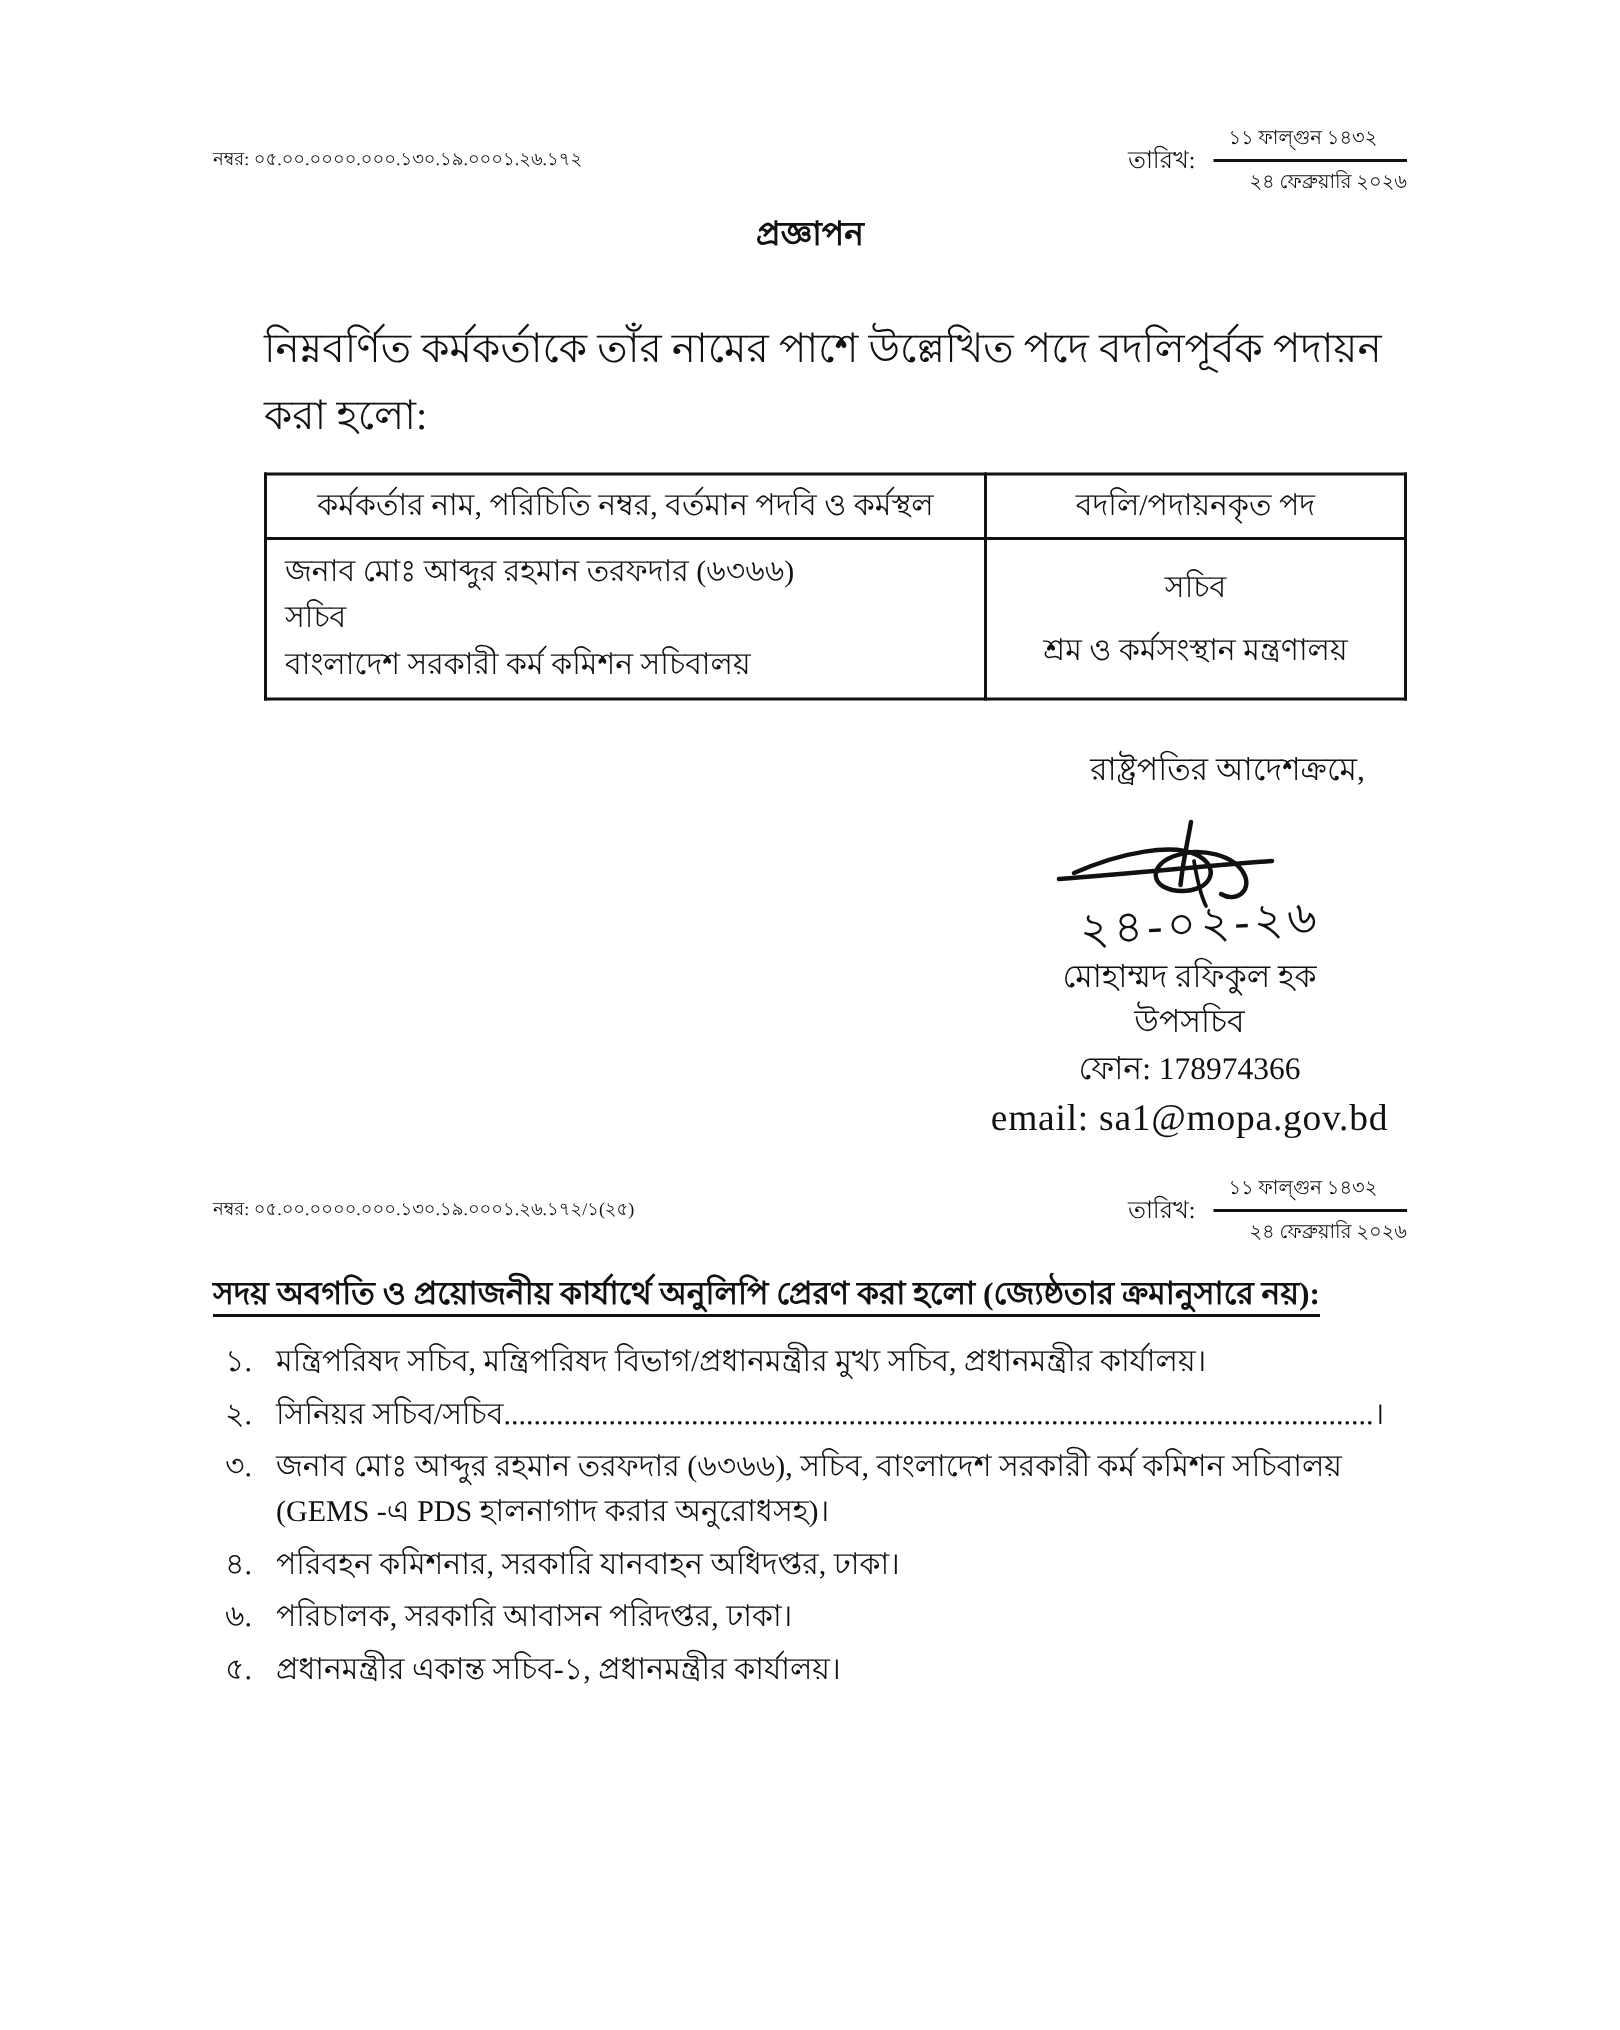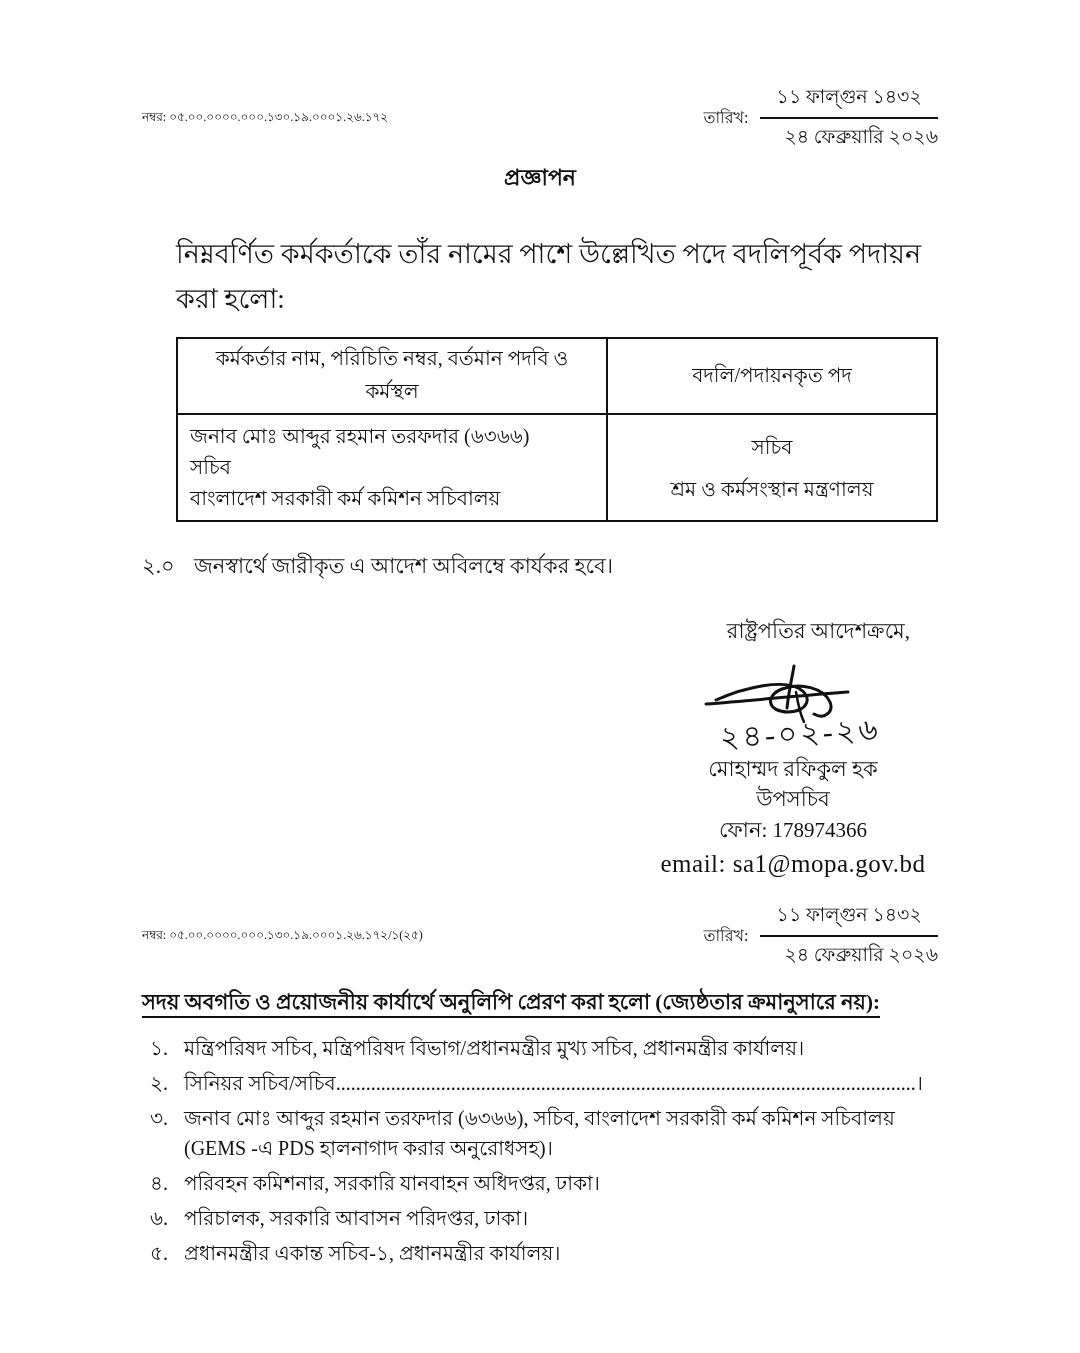--- a/index.html
+++ b/index.html
@@ -24,21 +24,21 @@
   
   .ref-row {
     display: flex;
     justify-content: space-between;
     align-items: center;
     margin-top: 30px;
   }
   .ref-number { font-size: 12px; }
   .date-group { display: flex; align-items: center; gap: 12px; }
   .date-label { font-size: 16px; }
-  .date-stack { text-align: center; font-size: 19px; }
+  .date-stack { font-size: 13px; }
   .date-top { display: block; border-bottom: 2px solid #111; padding: 0 10px 3px 10px; }
   .date-bottom { display: block; padding-top: 3px; margin-left: 24px; }
   
   .doc-title { text-align: center; font-size: 22px; font-weight: bold; margin-top: 6px; }
   
   .intro { font-size: 27px; margin-top: 36px; padding-left: 34px; }
   
   .transfer-table {
     border-collapse: collapse;
     margin-top: 14px;
@@ -47,21 +47,21 @@
     table-layout: fixed;
   }
   .transfer-table th, .transfer-table td {
     border: 2px solid #111;
     font-size: 20px;
     font-weight: normal;
     padding: 4px 10px;
     vertical-align: middle;
   }
   .transfer-table th { text-align: center; height: 36px; }
-  .transfer-table .col-left { width: 430px; }
+  .transfer-table .col-left { width: 480px; }
   .transfer-table td.cell-left { text-align: left; line-height: 31px; padding: 6px 12px; }
   .transfer-table td.cell-right { text-align: center; line-height: 42px; }
   
   .para2 { display: flex; margin-top: 28px; font-size: 21px; }
   .para2 .p-num { width: 52px; flex: 0 0 52px; }
   
   .by-order { text-align: right; font-size: 21px; margin-top: 30px; padding-right: 28px; }
   .sig-block {
     width: 330px;
     margin-left: auto;
@@ -131,24 +131,20 @@
           <div>বাংলাদেশ সরকারী কর্ম কমিশন সচিবালয়</div>
         </td>
         <td class="cell-right">
           <div>সচিব</div>
           <div>শ্রম ও কর্মসংস্থান মন্ত্রণালয়</div>
         </td>
       </tr>
     </tbody>
   </table>
 
-  <div class="para2">
-    <span class="p-num">২.০</span>
-    <span class="p-text">জনস্বার্থে জারীকৃত এ আদেশ অবিলম্বে কার্যকর হবে।</span>
-  </div>
 
   <div class="by-order">রাষ্ট্রপতির আদেশক্রমে,</div>
 
   <div class="sig-block">
     <svg class="sig-scribble" width="230" height="100" viewBox="0 0 230 100">
       <g fill="none" stroke="#111" stroke-width="3" stroke-linecap="round">
         <path d="M116,4 C114,16 111,28 109,46"></path>
         <path d="M38,38 C70,24 104,18 120,26 C136,34 130,50 110,50 C90,50 86,34 104,27 C122,20 146,26 152,40 C156,50 146,58 136,52"></path>
         <path d="M28,42 C80,38 140,32 170,30"></path>
         <path d="M118,30 C120,42 122,52 126,60" stroke-width="2.5"></path>

